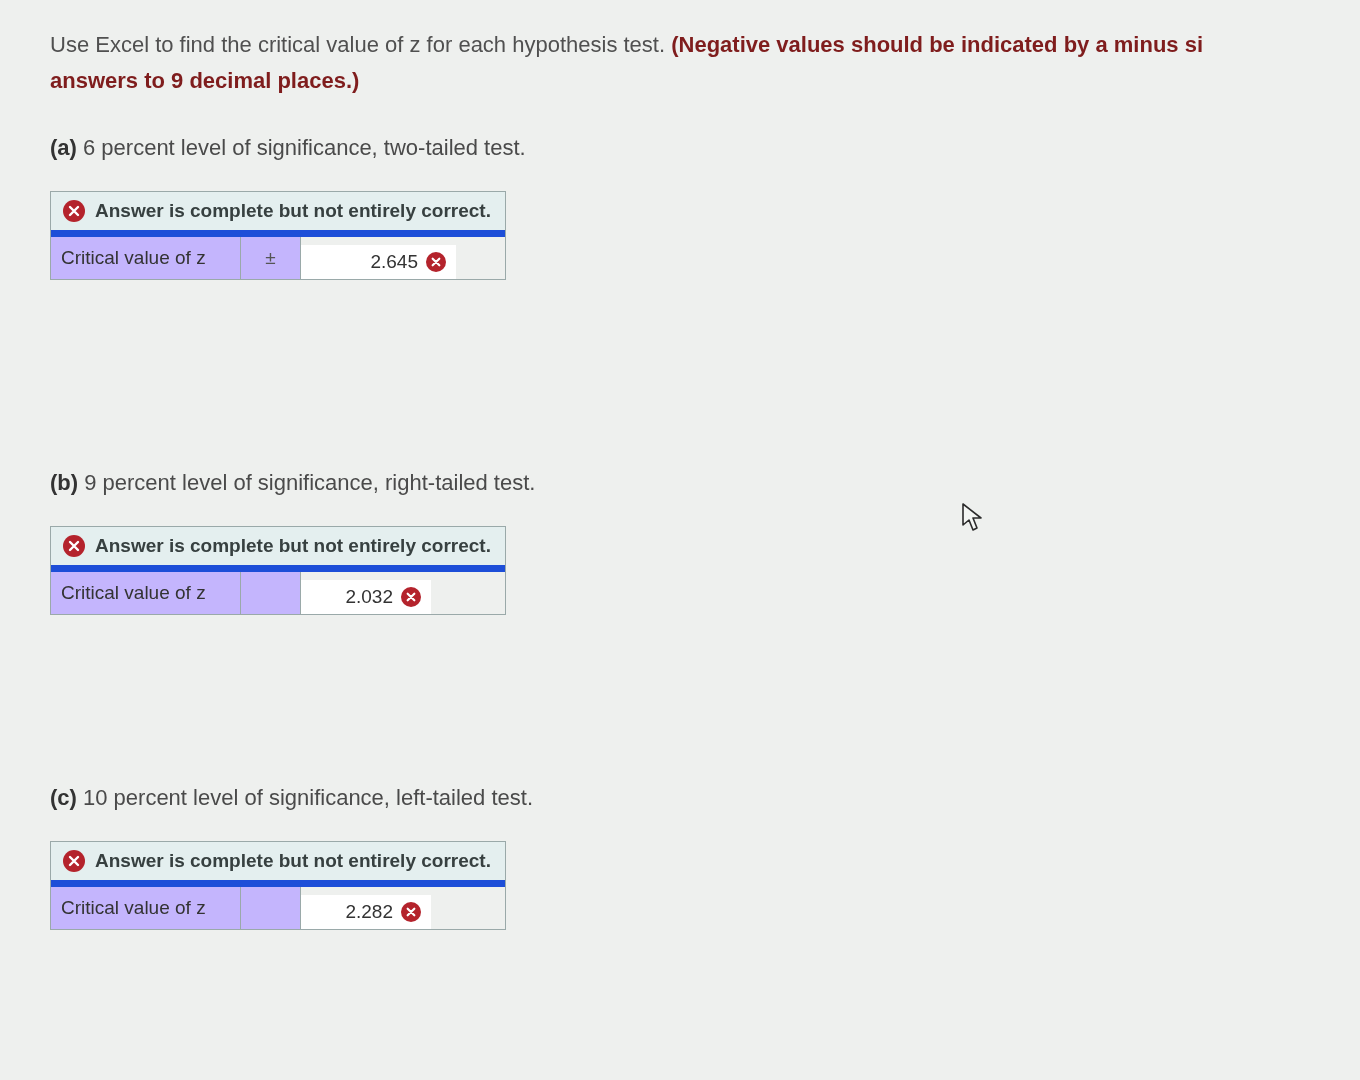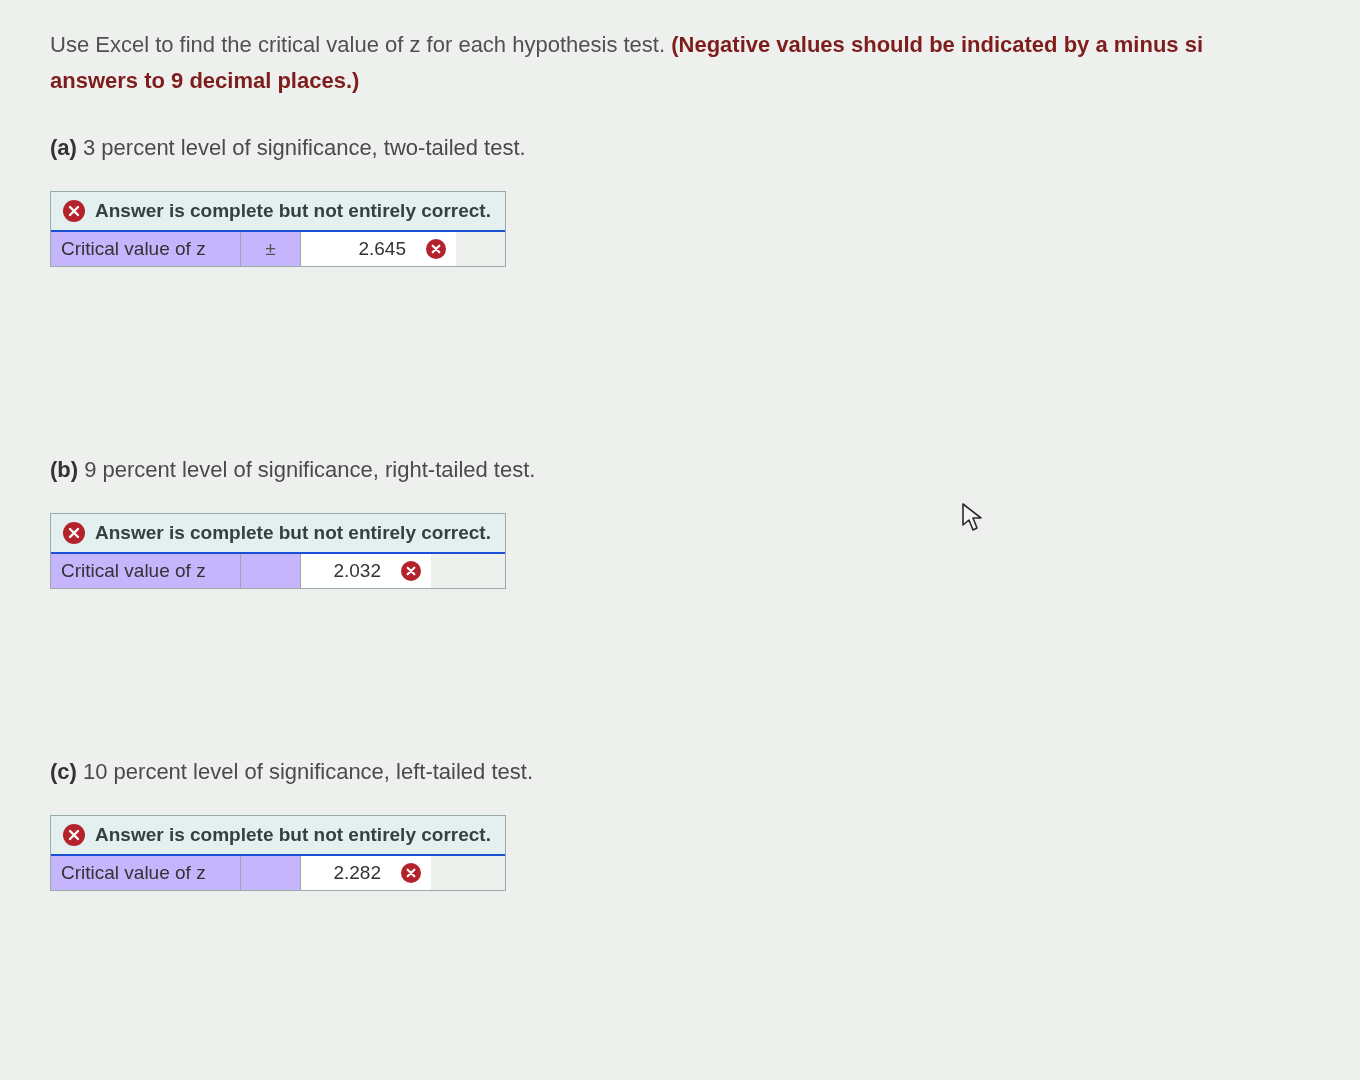--- a/index.html
+++ b/index.html
@@ -43,21 +43,21 @@
     border:1px solid #9aa9a9;
   }
   .answer-header{
     background:#e4efef;
     padding:8px 14px 8px 12px;
     font-size:19px;
     font-weight:700;
     color:#374040;
     display:flex;
     align-items:center;
-    border-bottom:2px solid #1d4ed8;
+    border-bottom:7px solid #1d4ed8;
   }
   .answer-header .icon{
     margin-right:10px;
     flex-shrink:0;
   }
   .value-row{
     display:flex;
     align-items:stretch;
     font-size:19px;
     color:#333;
@@ -71,21 +71,22 @@
     background:#c4b5fd;
   }
   .value-row .cell:last-child{border-right:none;}
   .cell-label{width:190px;}
   .cell-sign{width:60px;justify-content:center;color:#555;}
   .cell-sign-empty{width:60px;background:#f3f7f6;}
   .cell-value{
     width:155px;
     justify-content:flex-end;
     background:#fff !important;
-    gap:20px;
+    gap:8px;
+    margin-top:8px;
   }
   .cell-value .val{flex:1;text-align:right;}
 
   .cell-value.narrow{width:130px;}
   .icon svg{display:block;}
 
   .x-badge{
     width:22px;height:22px;border-radius:50%;
     background:#b4232c;
     display:inline-flex;align-items:center;justify-content:center;
@@ -108,21 +109,21 @@
 
   <div class="intro">
     <span>Use Excel to find the critical value of z for each hypothesis test. </span><span class="intro-bold">(Negative values should be indicated by a minus si</span>
   </div>
   <div class="intro">
     <span class="intro-bold">answers to 9 decimal places.)</span>
   </div>
 
   
   <div class="part block-a">
-    <span class="part-label">(a)</span><span> 3 percent level of significance, two-tailed test.</span>
+    <span class="part-label">(a)</span><span> 6 percent level of significance, two-tailed test.</span>
   </div>
 
   <div class="answer-box">
     <div class="answer-header">
       <span class="icon x-badge">
         <svg width="12" height="12" viewBox="0 0 12 12">
             <path d="M2 2 L10 10 M10 2 L2 10" stroke="#fff" stroke-width="2.4" stroke-linecap="round"></path>
           </svg>
       </span>
       <span>Answer is complete but not entirely correct.</span>

